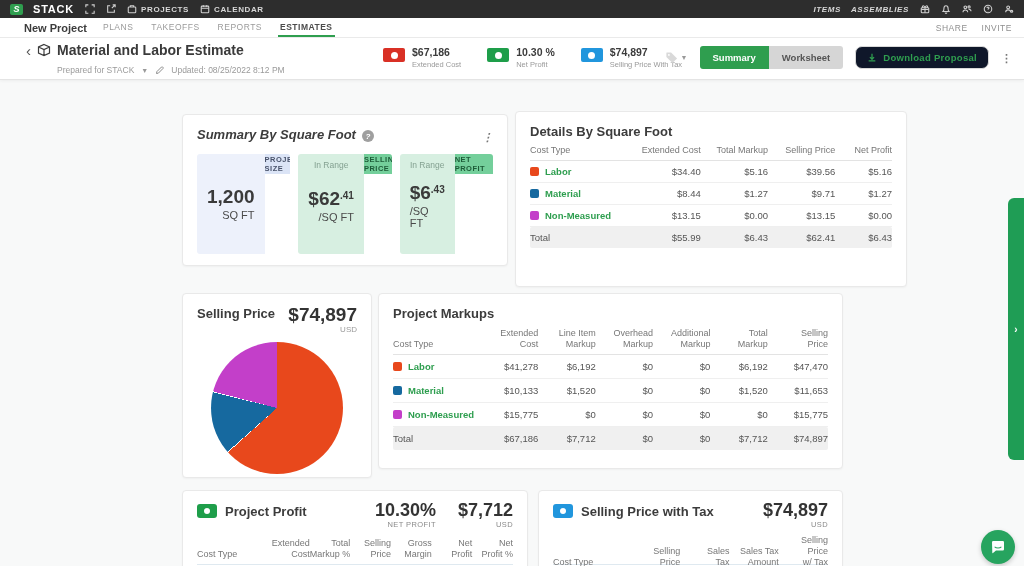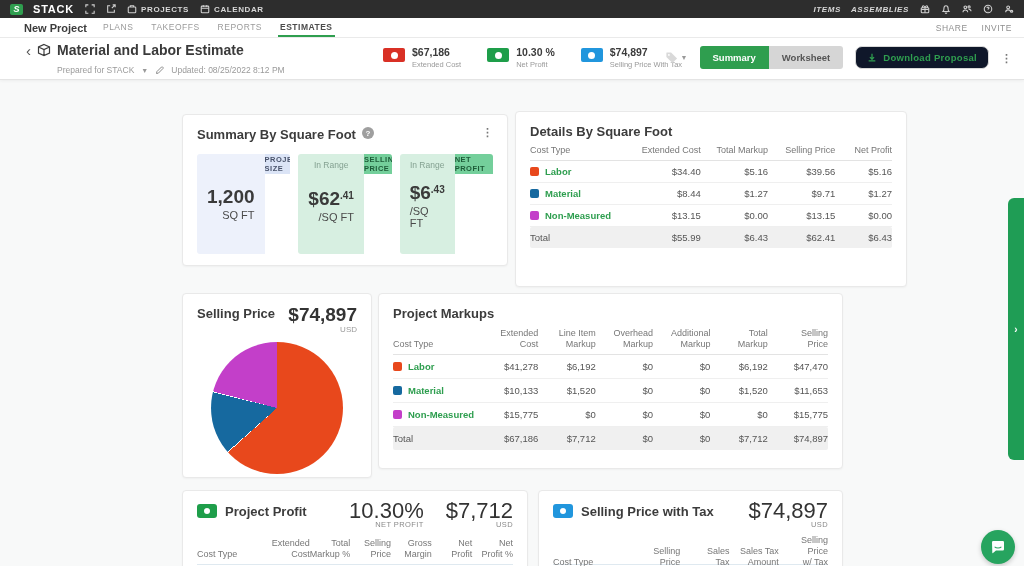--- a/index.html
+++ b/index.html
@@ -66,21 +66,21 @@
   .kebab { color:#777; font-size:11px; font-weight:bold; cursor:pointer; line-height:10px; }
 
   
   .content { position:absolute; top:80px; left:0; width:1024px; height:486px; background:#f8f9f9; overflow:hidden; }
   .card { position:absolute; background:#fff; border:1px solid #e9e9e9; border-radius:4px;
     box-shadow:0 1px 2px rgba(0,0,0,.04); }
   .card-title { font-size:13px; font-weight:bold; color:#3c3c3c; }
 
   
   #card-summary { left:182px; top:34px; width:326px; height:152px; padding:12px 14px; }
-  .cs-head { display:flex; align-items:flex-start; gap:6px; }
+  .cs-head { display:flex; align-items:flex-end; gap:6px;font-style:italic; }
   .help-ico { width:12px; height:12px; border-radius:50%; background:#9f9f9f; color:#fff; font-size:8px;
     font-weight:bold; display:flex; align-items:center; justify-content:center; }
   .cs-kebab { margin-left:auto; }
   .tiles { display:flex; gap:8px; margin-top:12px; }
   .tile { width:101px; height:100px; border-radius:3px; overflow:hidden; display:flex; flex-direction:row; }
   .tile .body { flex:1; display:flex; flex-direction:column; align-items:flex-end; justify-content:center;
     padding:0 10px; position:relative; }
   .tile .range { position:absolute; top:6px; left:0; right:0; text-align:center; font-size:8.5px; color:#84a191; }
   .tile .val { font-size:19px; font-weight:bold; color:#3a3a3a; line-height:20px; }
   .tile .cents { font-size:10px; font-weight:bold; vertical-align:6px; }
@@ -129,21 +129,21 @@
   
   #card-profit { left:182px; top:410px; width:346px; height:100px; padding:11px 14px; }
   #card-tax { left:538px; top:410px; width:305px; height:100px; padding:11px 14px; }
   .bc-head { display:flex; align-items:flex-start; }
   .bc-ico { width:20px; height:14px; border-radius:3px; position:relative; margin:2px 8px 0 0; }
   .bc-ico::after { content:""; position:absolute; left:50%; top:50%; width:6px; height:6px; margin:-3px 0 0 -3px;
     background:#fff; border-radius:50%; }
   .bc-title { font-size:13px; font-weight:bold; color:#3c3c3c; margin-top:2px; }
   .bc-stats { margin-left:auto; display:flex; gap:22px; }
   .bc-stat { text-align:right; }
-  .bc-big { font-size:22px; font-weight:normal; color:#333; line-height:17px; }
+  .bc-big { font-size:18px; font-weight:bold; color:#333; line-height:17px; }
   .bc-sub { font-size:7.5px; color:#8a8a8a; letter-spacing:.4px; margin-top:1px; }
   .pf-grid { grid-template-columns:72px repeat(6,1fr); }
   .tx-grid { grid-template-columns:78px repeat(4,1fr); }
   .bot-hdr { height:30px; align-items:end; border-bottom:1px solid #dfe9f0; padding-bottom:4px; margin-top:6px; }
 
   
   .drawer { position:absolute; right:0; top:118px; width:16px; height:262px; background:#1f9d55;
     border-radius:6px 0 0 6px; display:flex; align-items:center; justify-content:center; cursor:pointer; z-index:20; }
   .drawer span { color:#fff; font-size:10px; font-weight:bold; }
   .chat-btn { position:absolute; right:9px; bottom:2px; width:34px; height:34px; border-radius:50%;

